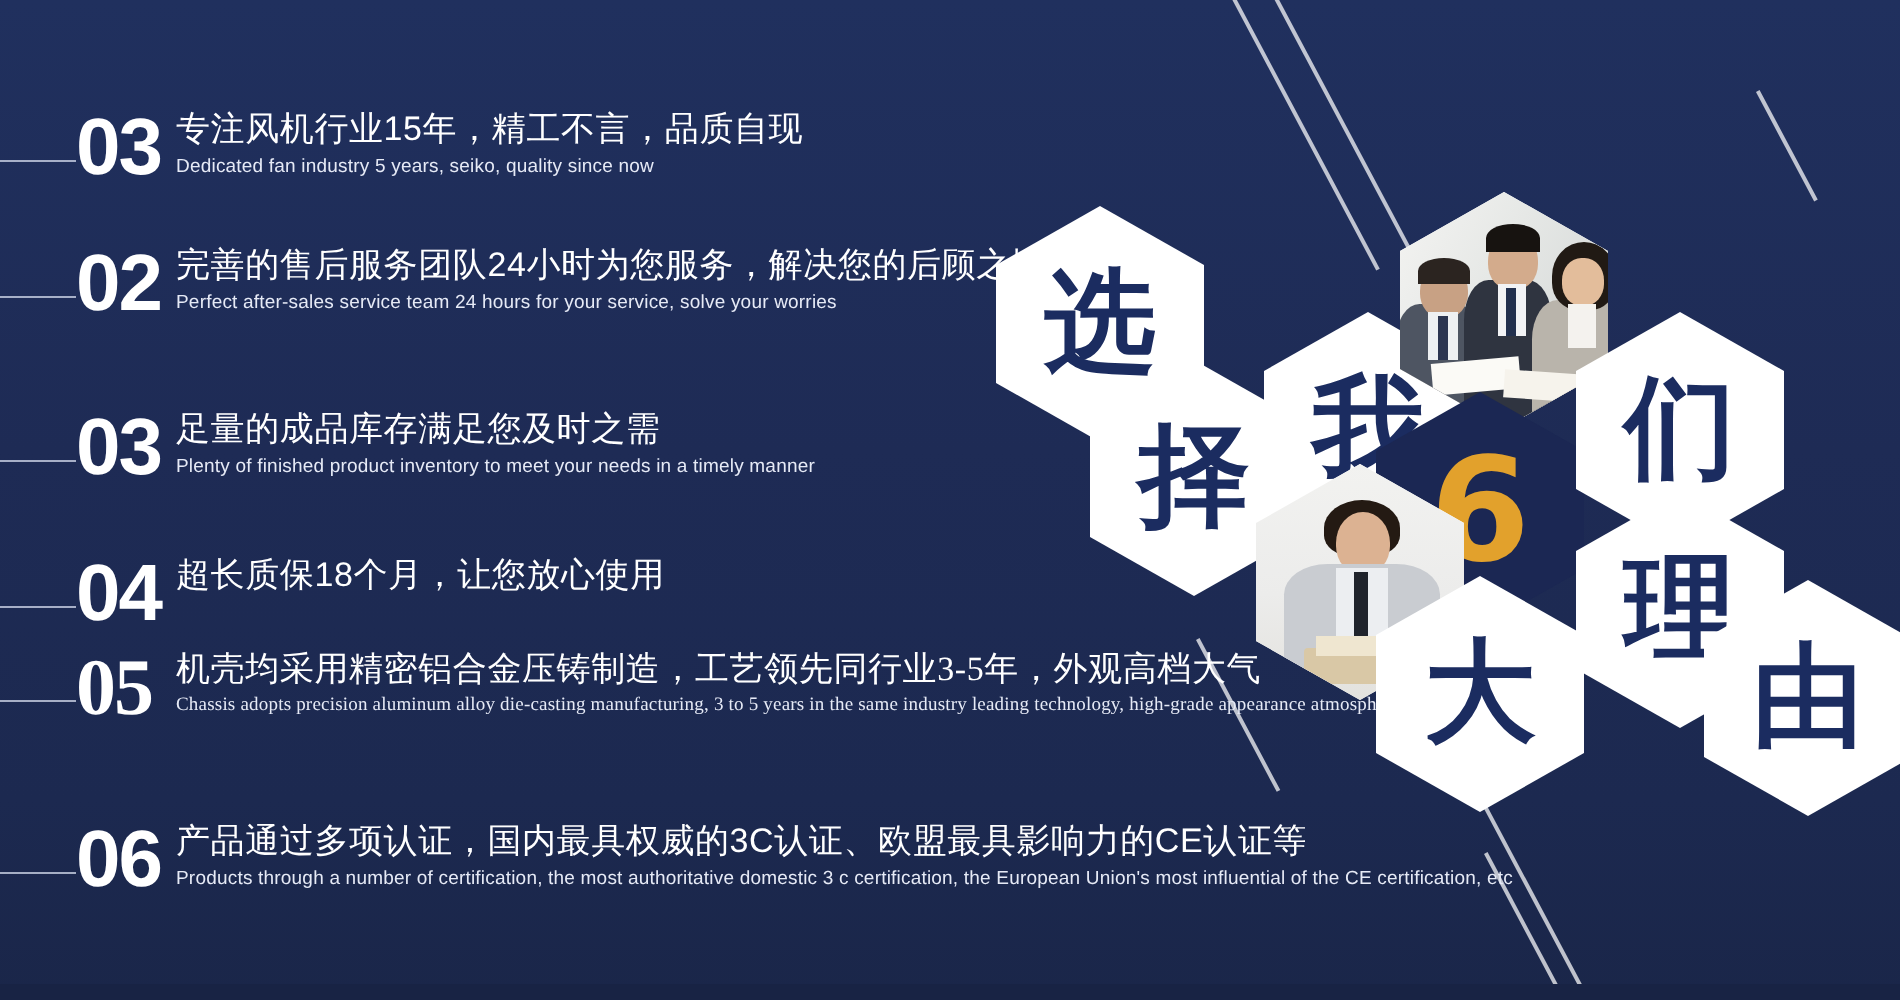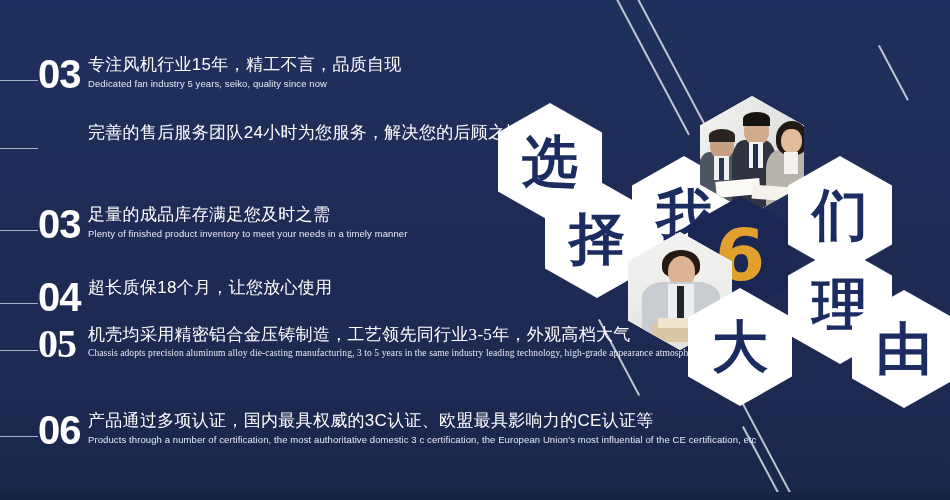--- a/index.html
+++ b/index.html
@@ -120,22 +120,24 @@
       <div class="tick"></div>
       <div class="num">03</div>
       <div class="txtwrap">
         <div class="cn">专注风机行业15年，精工不言，品质自现</div>
         <div class="en">Dedicated fan industry 5 years, seiko, quality since now</div>
       </div>
     </div>
 
     <div class="row" style="top:120px;">
       <div class="tick"></div>
+      <div class="num">02</div>
       <div class="txtwrap">
         <div class="cn">完善的售后服务团队24小时为您服务，解决您的后顾之忧</div>
+        <div class="en">Perfect after-sales service team 24 hours for your service, solve your worries</div>
       </div>
     </div>
 
     <div class="row" style="top:202px;">
       <div class="tick"></div>
       <div class="num">03</div>
       <div class="txtwrap">
         <div class="cn">足量的成品库存满足您及时之需</div>
         <div class="en">Plenty of finished product inventory to meet your needs in a timely manner</div>
       </div>

